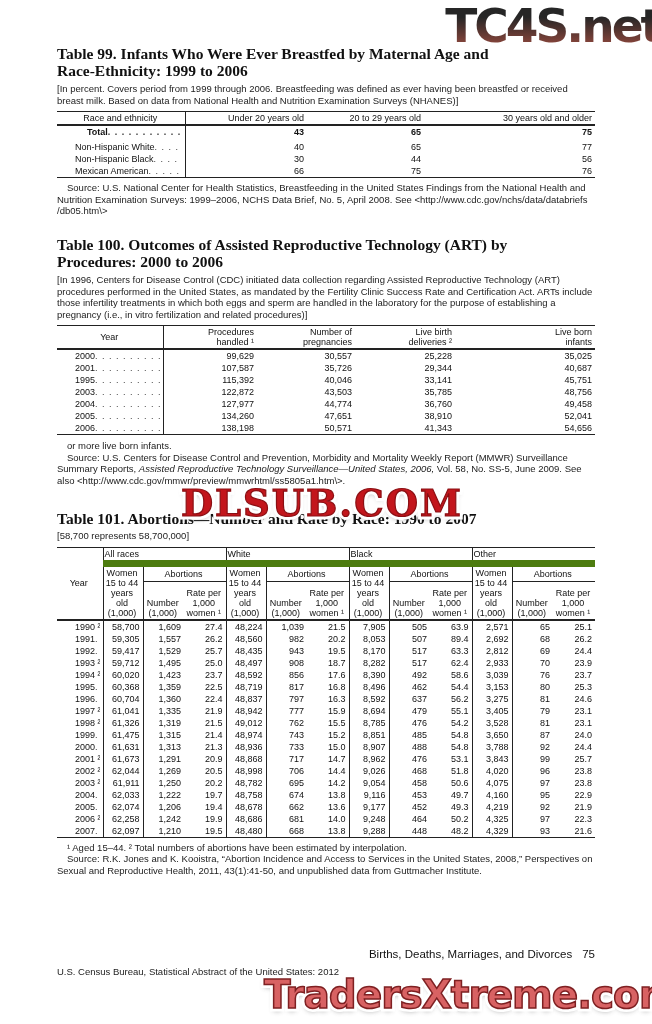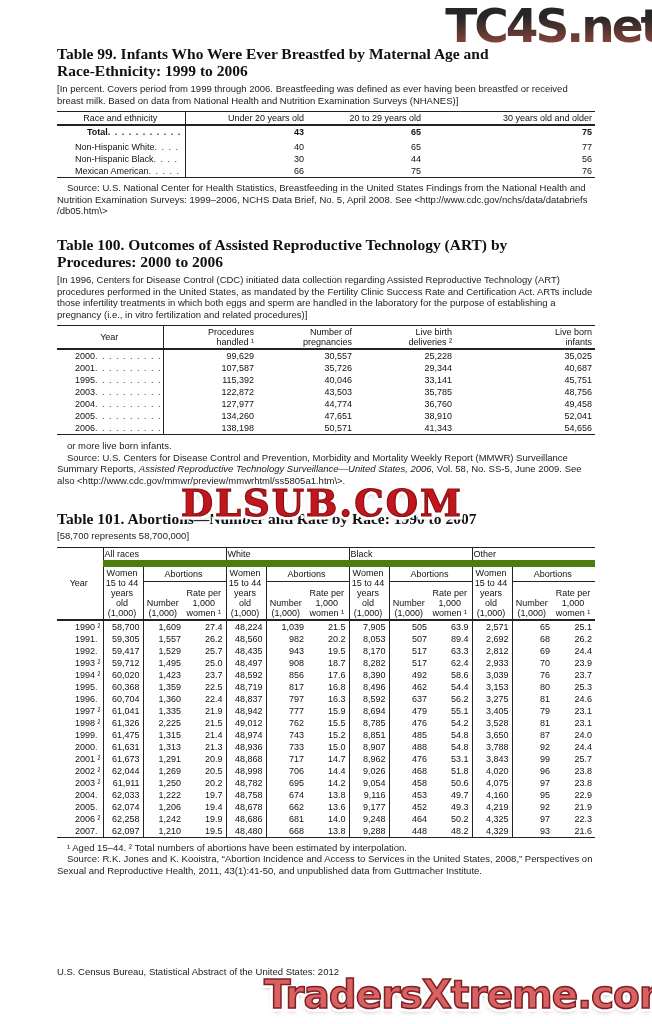--- a/index.html
+++ b/index.html
@@ -476,21 +476,21 @@
             <td class="num">23.1</td>
           </tr>
           <tr>
             <td class="lbl ycol">
               <span class="lblflex">
                 <span class="lab">1998 ²</span>
                 <span class="dots"> . . . . . . . . . . . . . . . . . . . . . . . . . . . . . . . . . . . . . . . . . . . . . . . . . . . . . . . . . . . . . . . . . . . . . . . . . . . . . . . .</span>
               </span>
             </td>
             <td class="num wcol">61,326</td>
-            <td class="num">2,225</td>
+            <td class="num">1,319</td>
             <td class="num gsep">21.5</td>
             <td class="num wcol">49,012</td>
             <td class="num">762</td>
             <td class="num gsep">15.5</td>
             <td class="num wcol">8,785</td>
             <td class="num">476</td>
             <td class="num gsep">54.2</td>
             <td class="num wcol">3,528</td>
             <td class="num">81</td>
             <td class="num">23.1</td>
@@ -677,20 +677,23 @@
           </tr>
         </tbody>
     </table>
     <div class="src" style="text-indent:10px;margin-top:4px">¹ Aged 15–44. ² Total numbers of abortions have been estimated by interpolation.</div>
     <div class="src indent-first" style="margin-top:0">
         <div>Source: R.K. Jones and K. Kooistra, “Abortion Incidence and Access to Services in the United States, 2008,” Perspectives on</div>
         <div>Sexual and Reproductive Health, 2011, 43(1):41-50, and unpublished data from Guttmacher Institute.</div>
       </div>
   </div>
 
+  <div class="foot1">
+    <span>Births, Deaths, Marriages, and Divorces</span><span class="pg">75</span>
+  </div>
   <div class="foot2">U.S. Census Bureau, Statistical Abstract of the United States: 2012</div>
 
   <div class="wm" id="wm-top">
     <span class="back">TC4S.net</span>
     <span class="front" style="background: linear-gradient(rgb(38, 38, 38) 35%, rgb(148, 73, 62) 90%) text; color: transparent;">TC4S.net</span>
   </div>
   <div class="wm" id="wm-mid">
     <span class="back">DLSUB.COM</span>
     <span class="front" style="color: rgb(195, 22, 28);">DLSUB.COM</span>
   </div>

